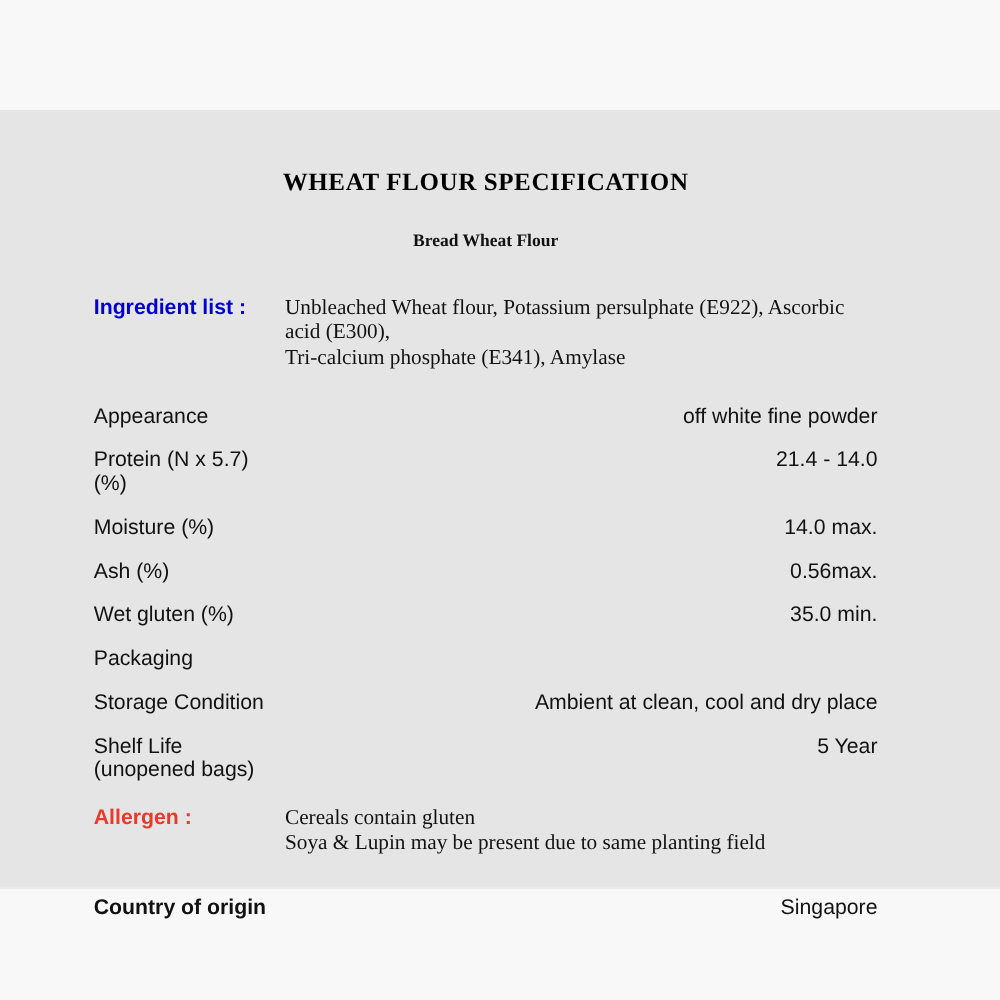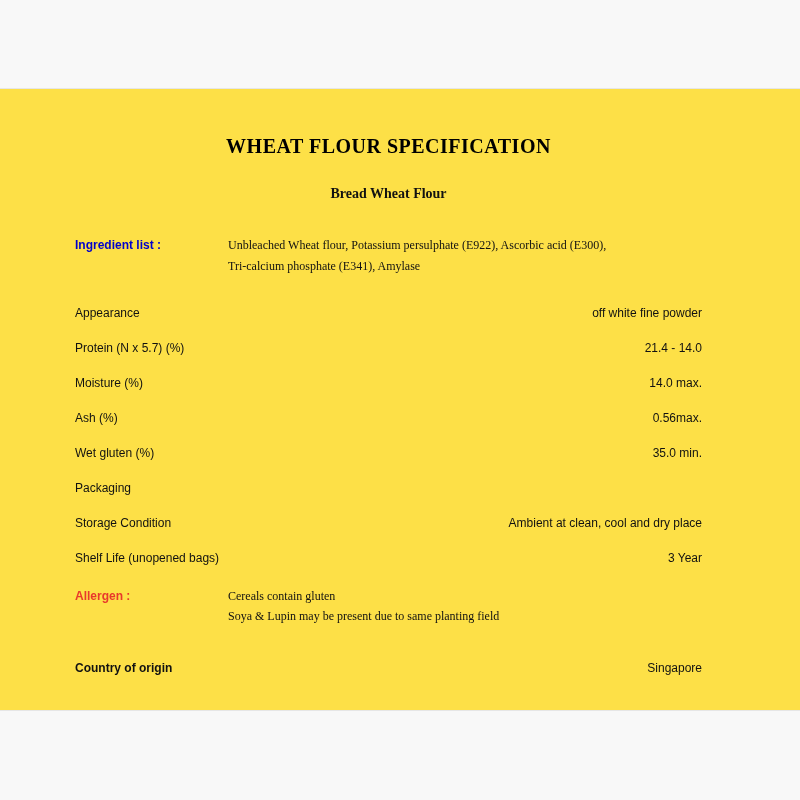--- a/index.html
+++ b/index.html
@@ -4,21 +4,21 @@
 <style>
   html, body {
     margin: 0;
     padding: 0;
     background: #ffffff;
   }
   .page {
     position: relative;
     width: 800px;
     height: 800px;
-    background: #fde047;
+    background: #e5e5e5;
     font-family: "Liberation Sans", sans-serif;
     color: #111111;
     overflow: hidden;
     box-sizing: border-box;
   }
   .band {
     position: absolute;
     left: 0;
     width: 800px;
     background: #f8f8f8;
@@ -54,21 +54,21 @@
     margin: 28px 0 0 0;
     text-align: center;
     font-family: "Liberation Serif", serif;
     font-weight: bold;
     font-size: 14px;
     color: #111111;
   }
   .row {
     display: flex;
     align-items: flex-start;
-    font-size: 12px;
+    font-size: 17px;
     line-height: 19px;
   }
   .row .label {
     flex: 0 0 153px;
     text-align: left;
   }
   .row .value-center {
     flex: 1 1 auto;
     text-align: right;
   }
@@ -161,21 +161,21 @@
         <div class="label">Packaging</div>
       </div>
 
       <div class="row spec-row">
         <div class="label">Storage Condition</div>
         <div class="value-center">Ambient at clean, cool and dry place</div>
       </div>
 
       <div class="row spec-row">
         <div class="label">Shelf Life (unopened bags)</div>
-        <div class="value-center">3 Year</div>
+        <div class="value-center">5 Year</div>
       </div>
 
     </div>
 
     <div class="row allergen-row">
       <div class="label" style="color: rgb(232, 57, 43);">Allergen :</div>
       <div class="value-left">
         <div>Cereals contain gluten</div>
         <div>Soya &amp; Lupin may be present due to same planting field</div>
       </div>

